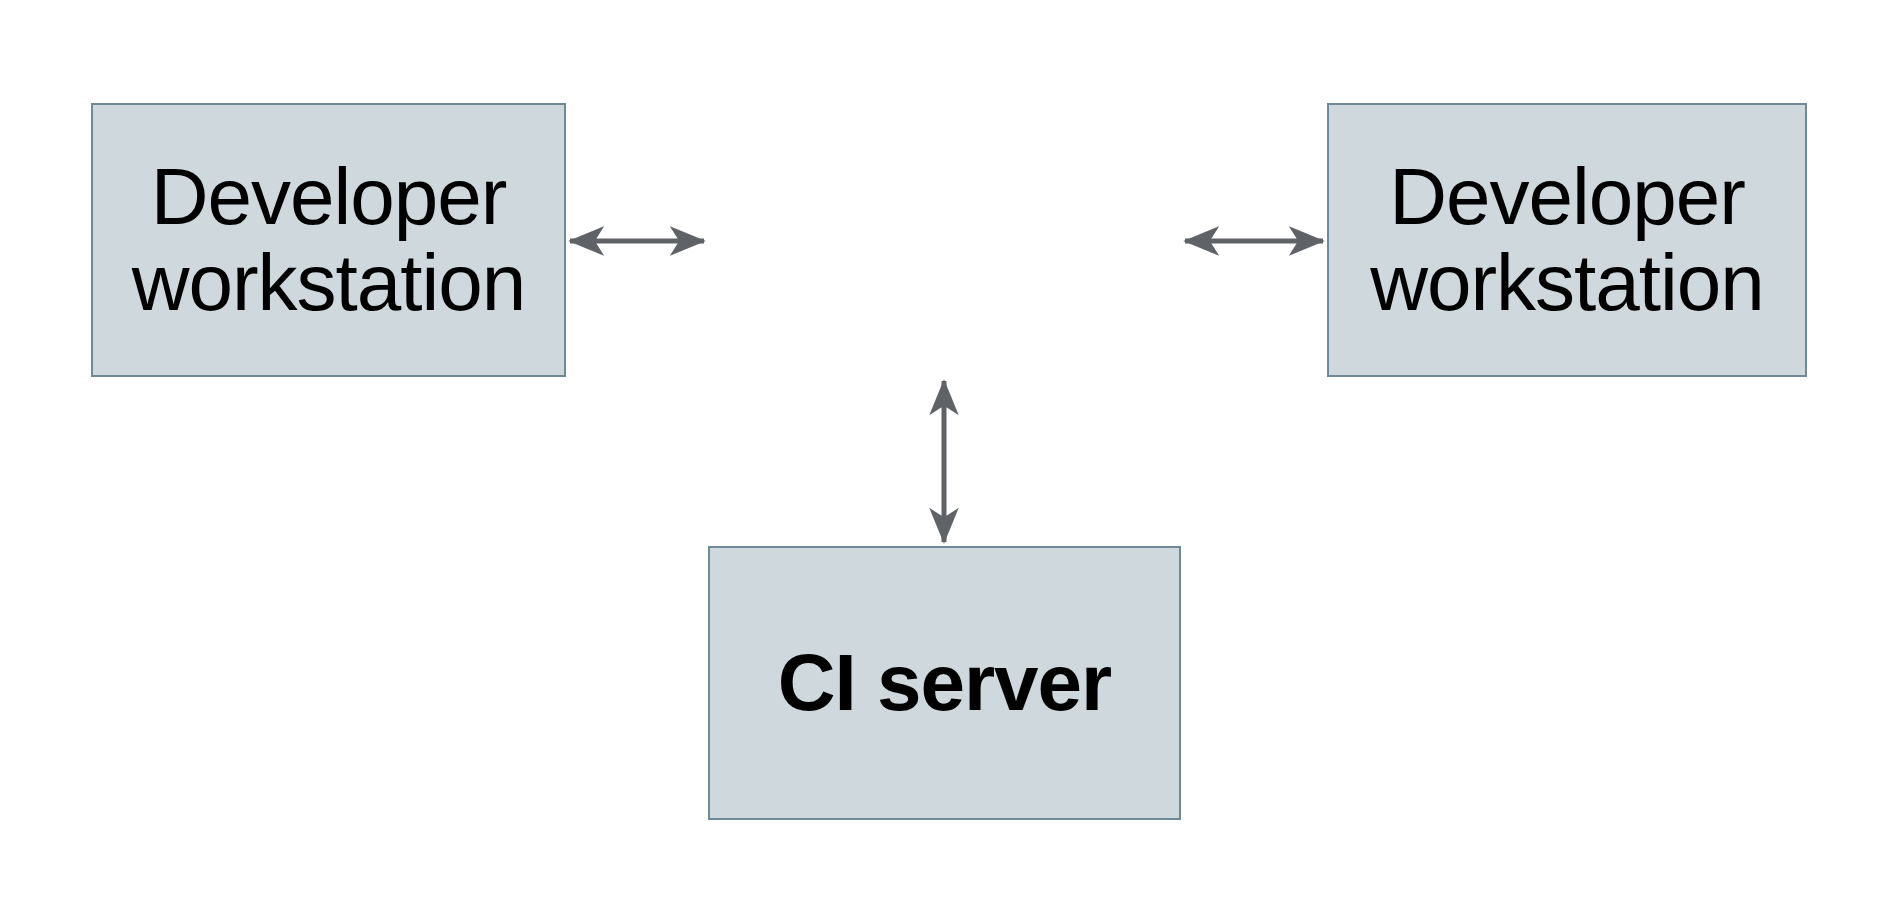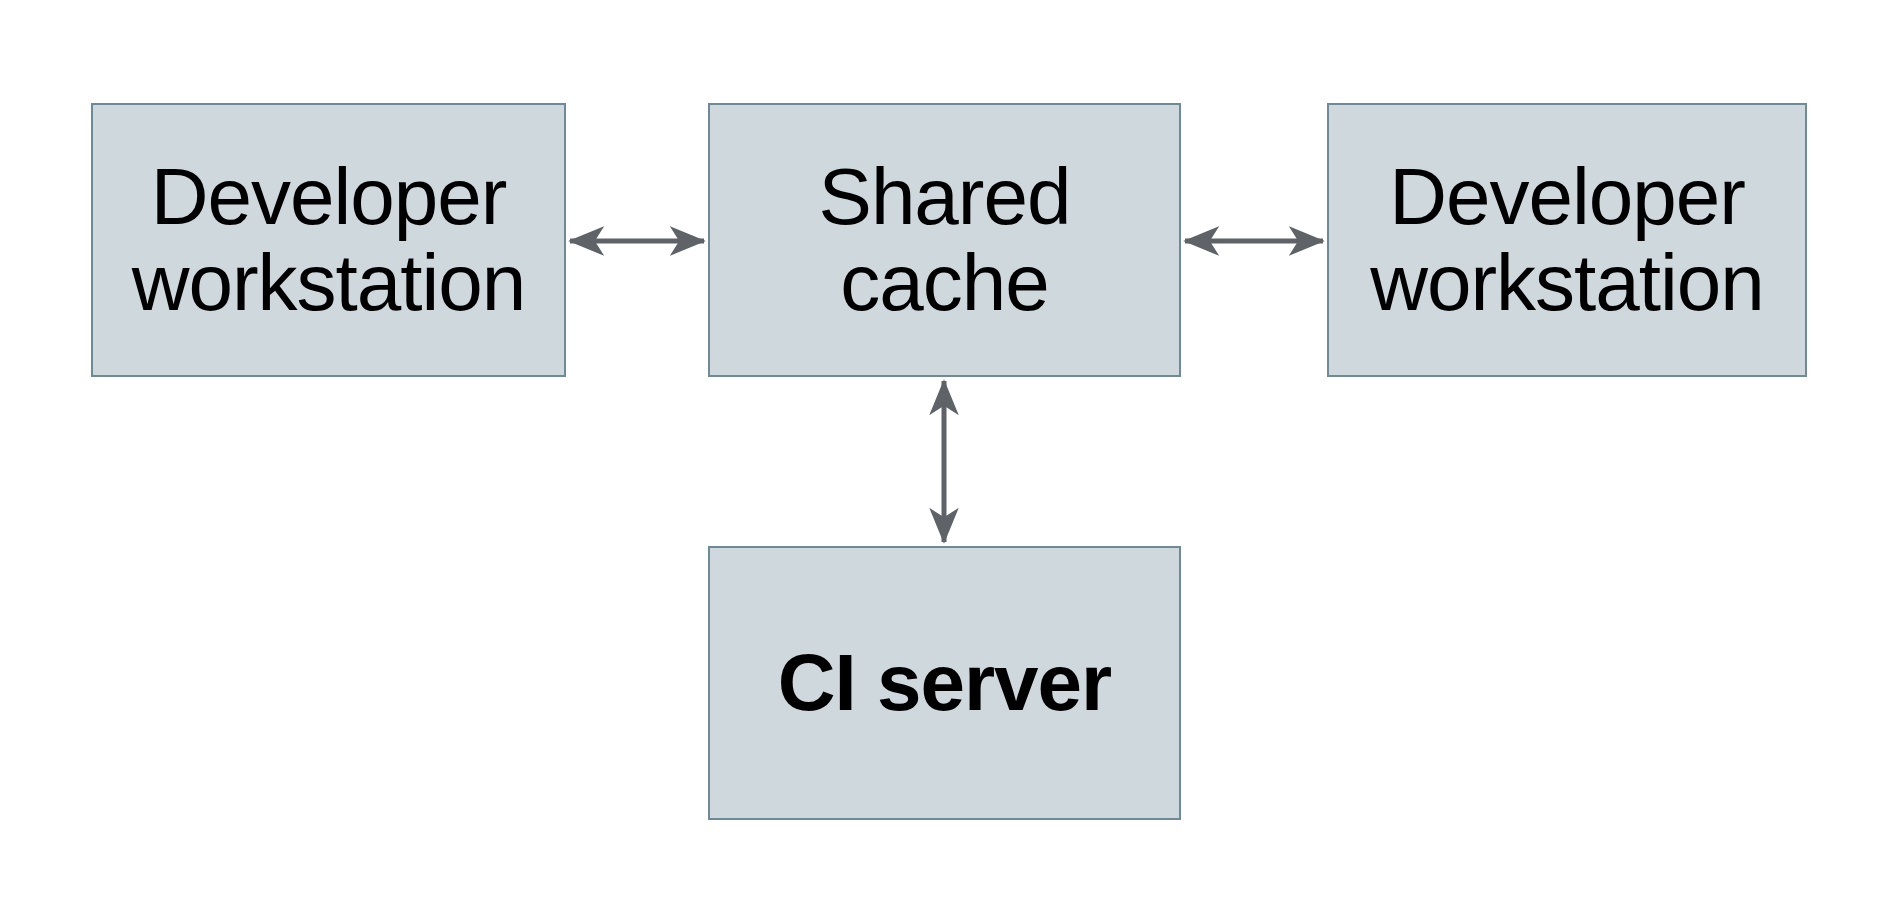--- a/index.html
+++ b/index.html
@@ -60,24 +60,20 @@
         <path class="ah" d="M 0 0.9 L 10 5 L 0 9.1 L 2.6 5 Z"></path>
       </marker>
     </defs>
   </svg>
 
   <div class="node" id="node-dev-left">
     <span class="label">Developer
 workstation</span>
   </div>
 
-  <div class="node" id="node-shared">
-    <span class="label">Shared
-cache</span>
-  </div>
 
   <div class="node" id="node-dev-right">
     <span class="label">Developer
 workstation</span>
   </div>
 
   <div class="node" id="node-ci">
     <span class="label">CI server</span>
   </div>
 

